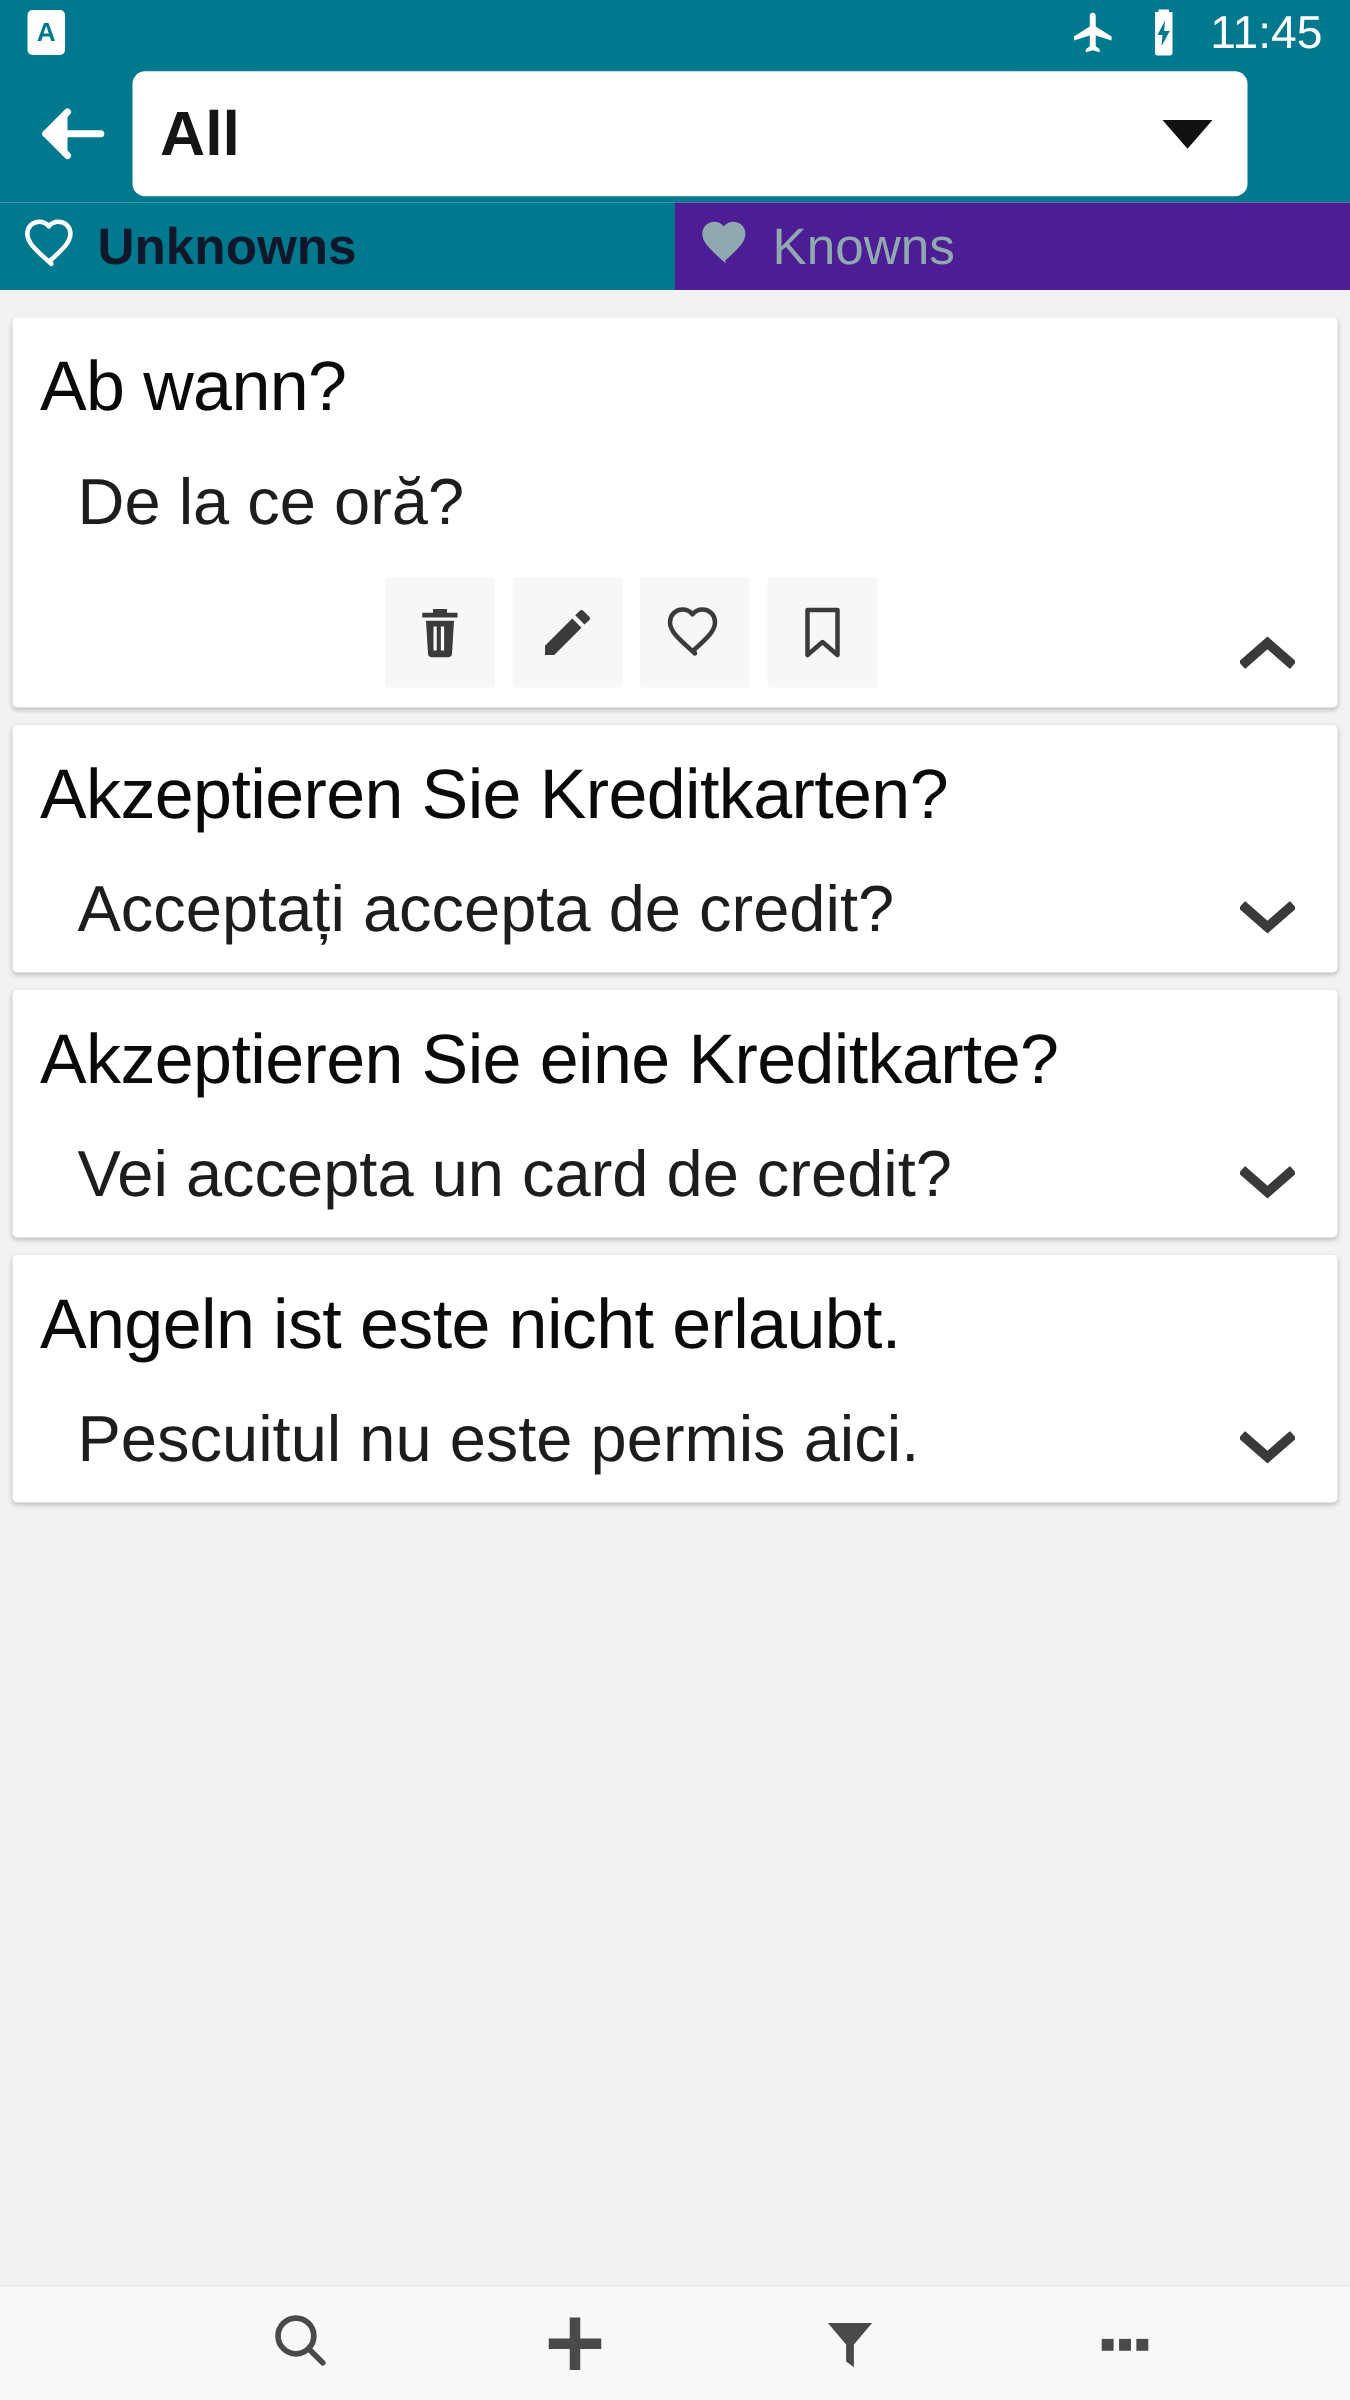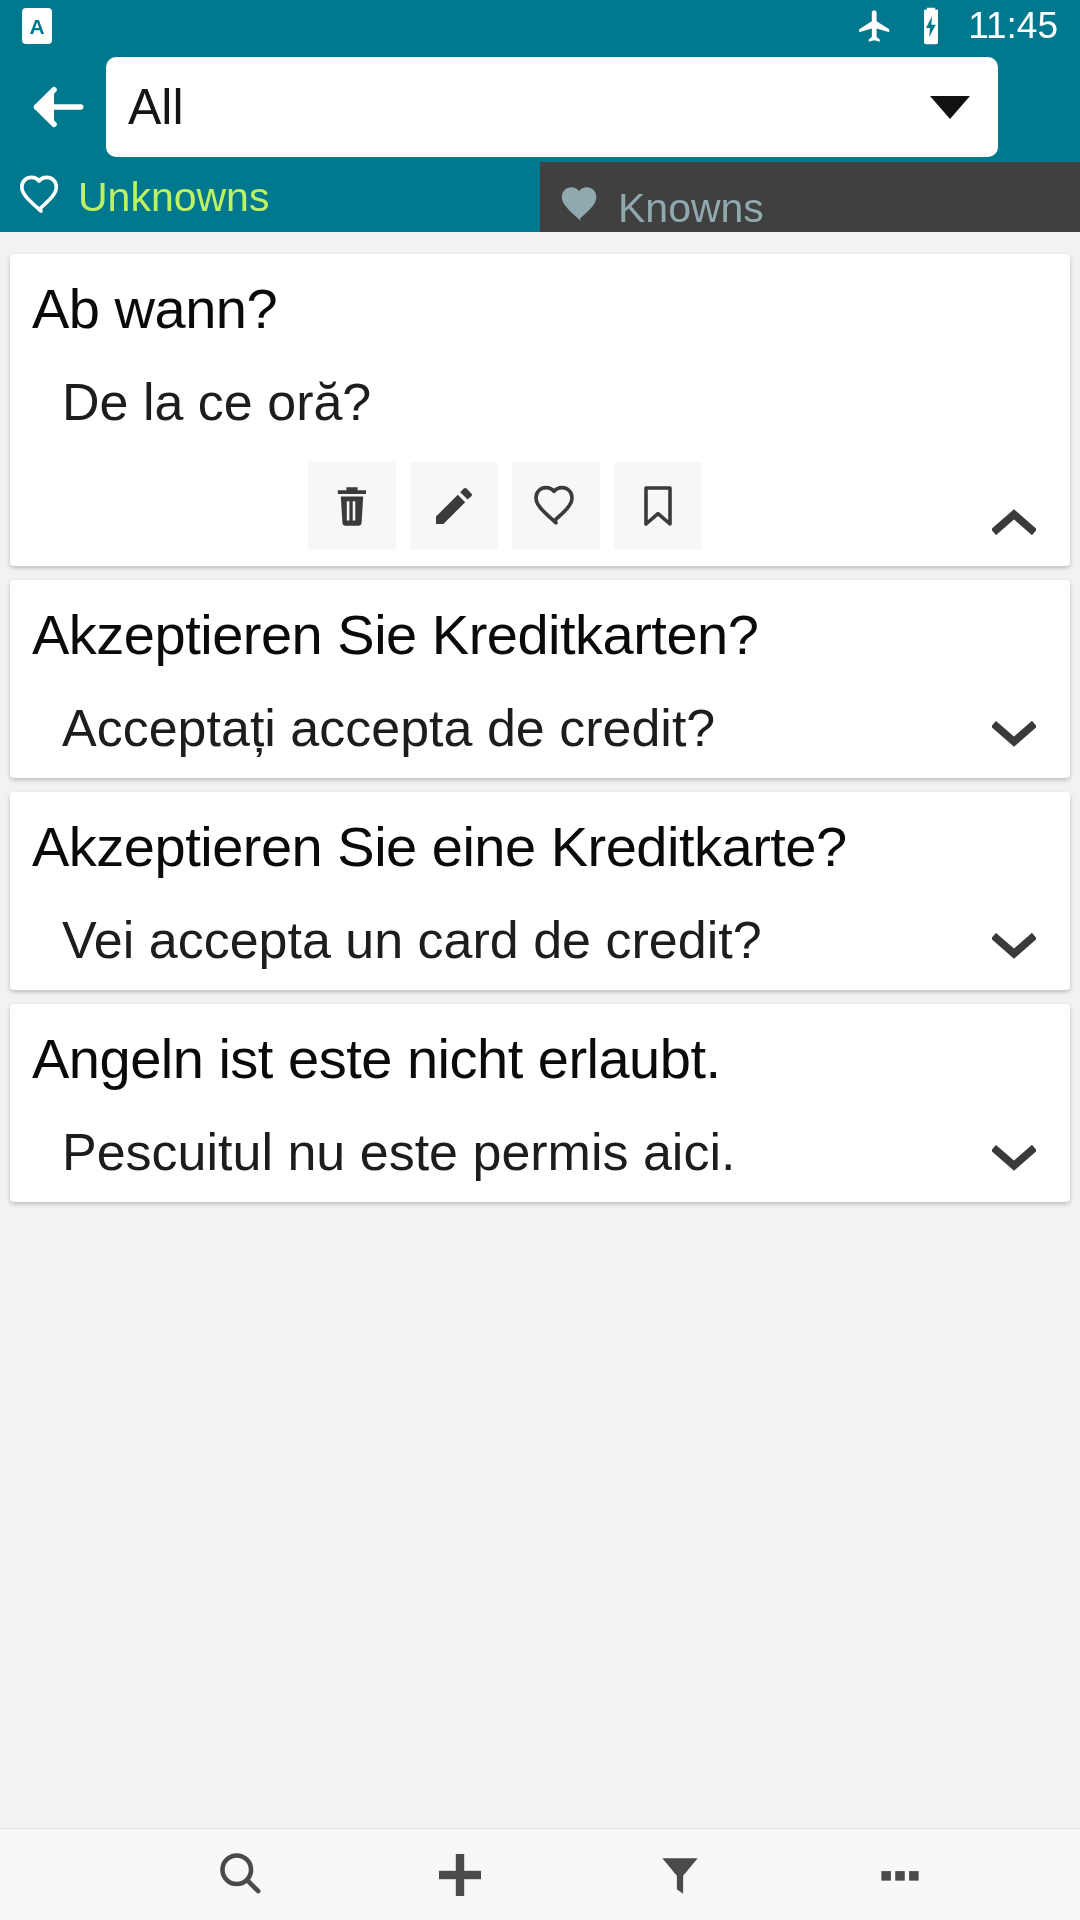--- a/index.html
+++ b/index.html
@@ -84,20 +84,21 @@
     padding: 0 28px 0 22px;
     cursor: pointer;
     position: relative;
   }
   .spinner-value {
     font-size: 50px;
     color: #151515;
     flex: 1 1 auto;
     white-space: nowrap;
     overflow: hidden;
+    font-weight: bold;
   }
   .caret-down {
     width: 0; height: 0;
     border-left: 20px solid transparent;
     border-right: 20px solid transparent;
     border-top: 23px solid #111111;
     flex: 0 0 auto;
   }
 
   
@@ -108,26 +109,26 @@
   }
   .tab {
     flex: 1 1 50%;
     display: flex;
     align-items: center;
     padding-left: 18px;
     gap: 14px;
     cursor: pointer;
   }
   .tab.active { background: #00798f; }
-  .tab.inactive { background: #404040; align-items: flex-end; }
+  .tab.inactive { background: #4c1d95; }
   .tab-label {
     font-size: 41px;
     white-space: nowrap;
   }
-  .tab.active .tab-label { color: #bef264; }
+  .tab.active .tab-label { color: #0f172a; font-weight: bold; }
   .tab.inactive .tab-label { color: #8fa9af; }
 
   
   .list {
     flex: 1 1 auto;
     overflow: hidden;
     padding: 22px 0 0 0;
     background: #f2f2f2;
   }
   .card {

